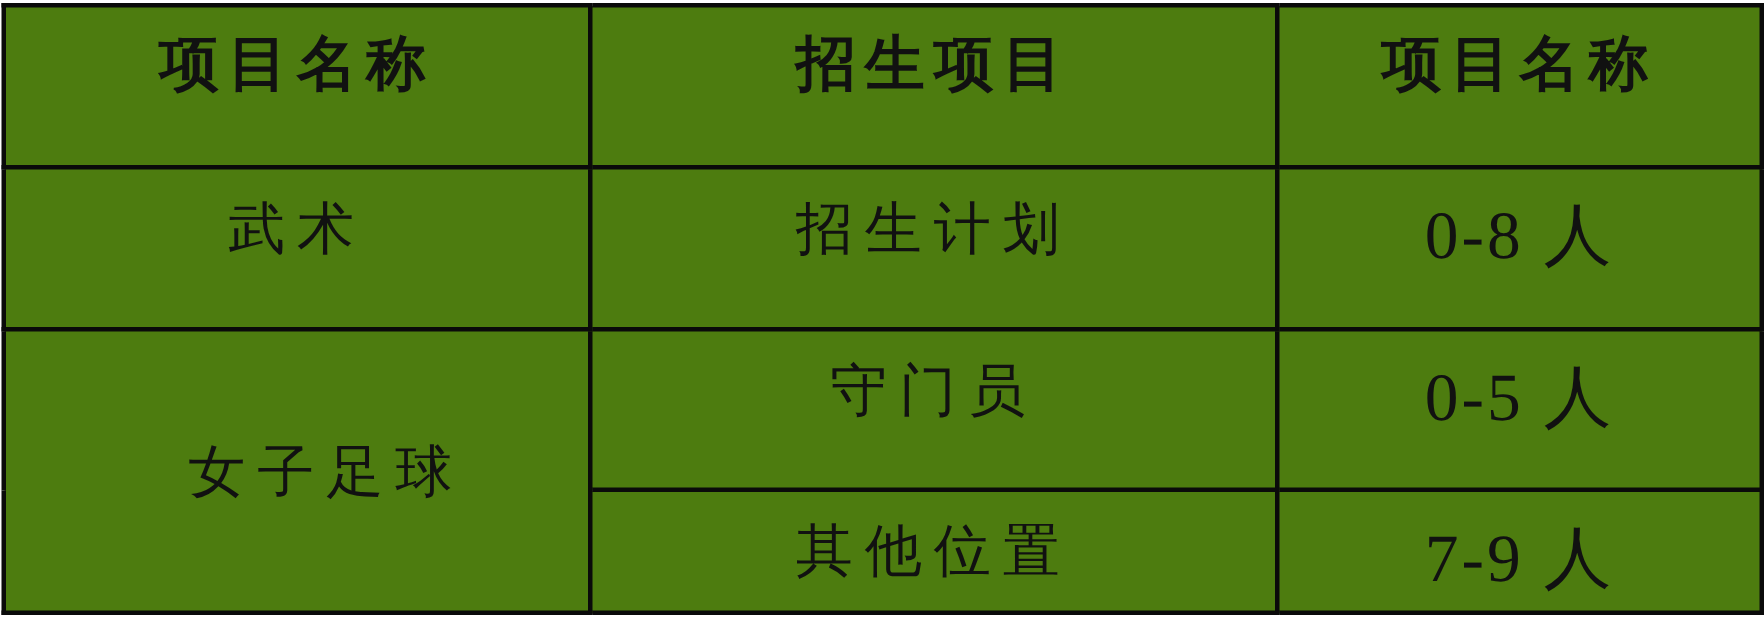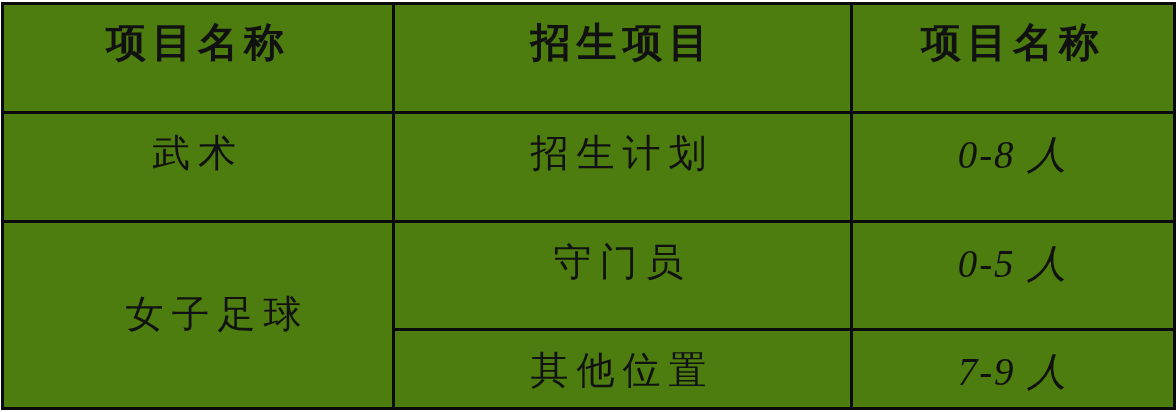--- a/index.html
+++ b/index.html
@@ -43,23 +43,22 @@
       vertical-align: top;
       padding-top: 14px;
     }
     .tbl .body td.merged {
       vertical-align: middle;
       padding-top: 0;
       padding-left: 39px;
     }
     .tbl .body td.num {
       font-family: "Liberation Serif", "DejaVu Serif", serif;
-      font-size: 39px;
+      font-size: 45px;
       letter-spacing: 2px;
-      font-style: italic;
     }
     col.c1 { width: 391px; }
     col.c2 { width: 458px; }
     col.c3 { width: 323px; }
     tr.head { height: 102px; }
     tr.r1 { height: 102px; }
     tr.r2 { height: 101px; }
     tr.r3 { height: 74px; }
   </style>
 </head>

